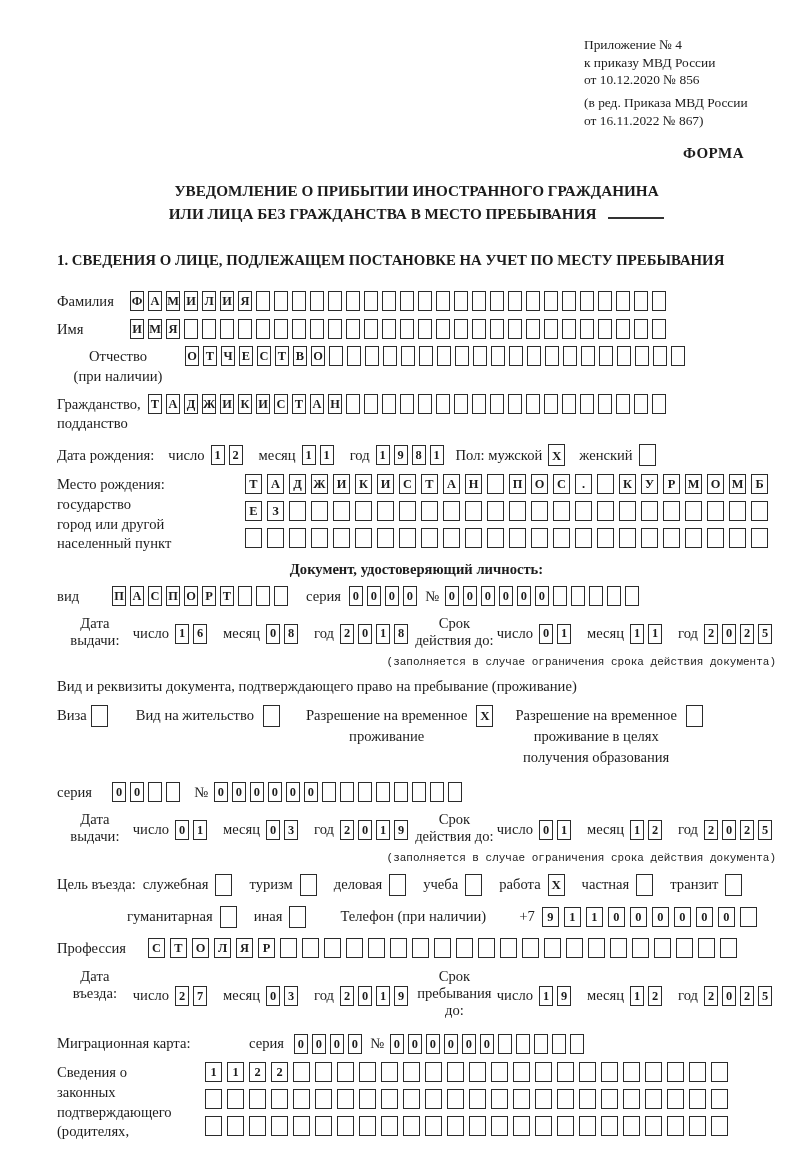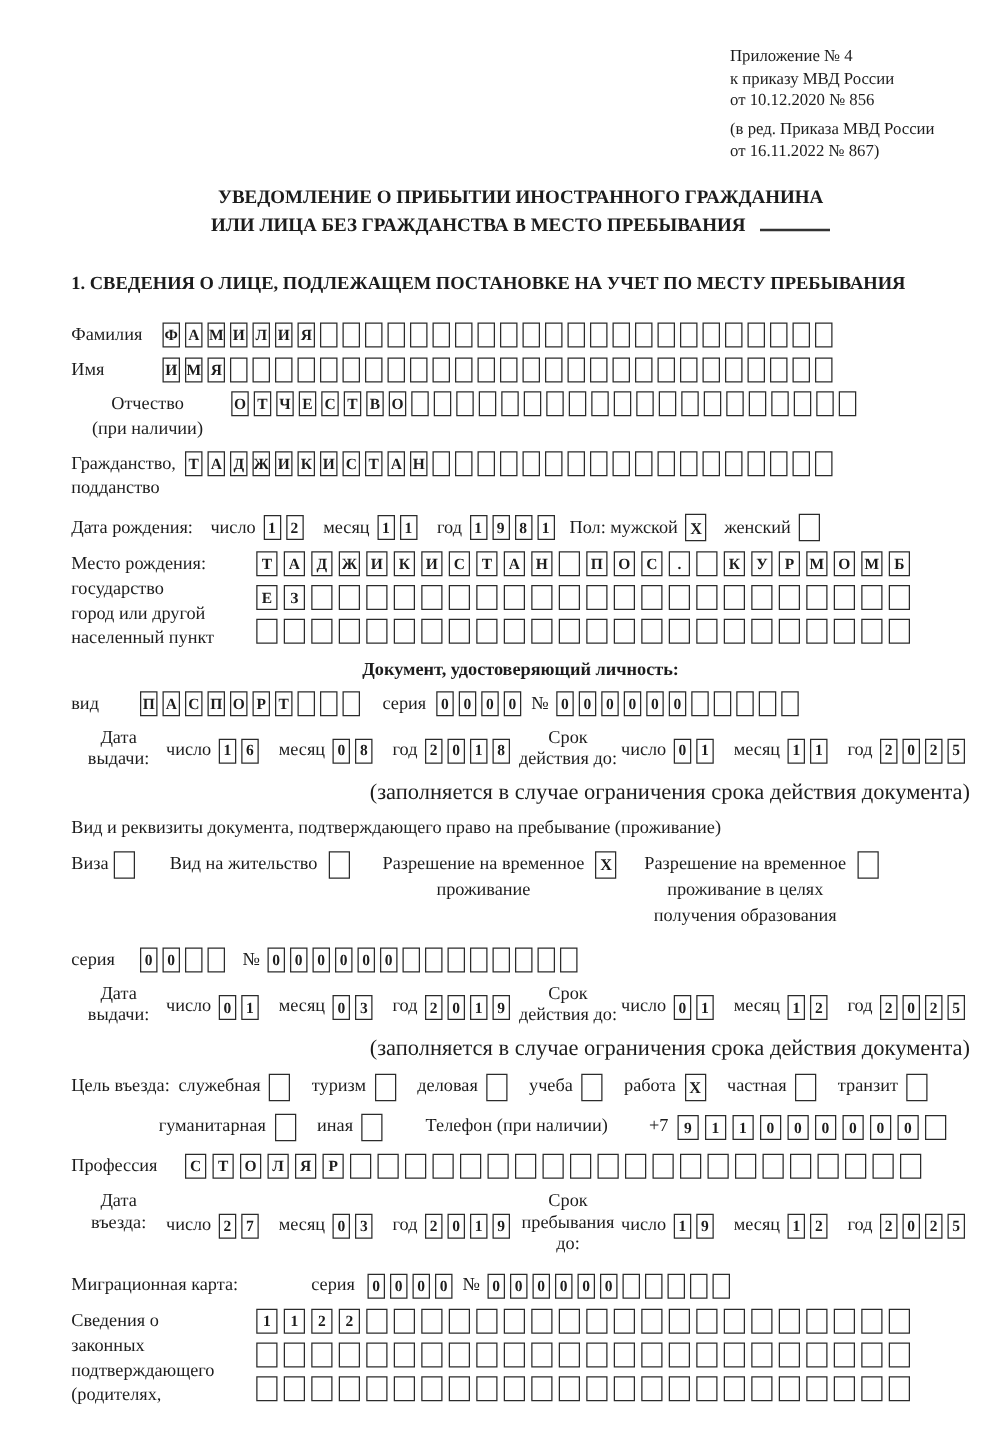--- a/index.html
+++ b/index.html
@@ -45,21 +45,21 @@
   
   .grp { display: flex; align-items: center; }
   .grp .t { margin-right: 6px; }
   .grp .t.sp { margin-left: 12px; }
 
   .dates { display: flex; margin-bottom: 2px; }
   .dhalf { display: flex; flex-direction: row; }
   .dhalf.left { width: 355px; }
   .dhalf.right { flex: 1; }
   .dhead { text-align: center; margin-bottom: 4px; }
-  .note { font-size: 18px; text-align: right; margin-top: 3px; margin-bottom: 10px; }
+  .note { font-size: 11px; text-align: right; margin-top: 3px; margin-bottom: 10px; font-family: Liberation Mono, monospace; }
 
   .res-opts { display: flex; align-items: flex-start; margin: 10px 0 14px 0; }
   .opt { display: flex; align-items: flex-start; }
   .opt .olbl { line-height: 1.45; }
   .opt .olbl.ctr { text-align: center; }
   .opt .cells { margin-left: 9px; margin-top: 0px; }
   .heading-center { text-align: center; font-weight: bold; margin: 6px 0 8px 0; }
 
   .purpose { display: flex; align-items: center; flex-wrap: nowrap; }
   .purpose .plbl { margin-right: 7px; }
@@ -72,20 +72,21 @@
 
   <div class="appendix">
     <div>Приложение № 4</div>
     <div>к приказу МВД России</div>
     <div>от 10.12.2020 № 856</div>
     <div class="sub">
       <div>(в ред. Приказа МВД России</div>
       <div>от 16.11.2022 № 867)</div>
     </div>
   </div>
+  <div class="forma">ФОРМА</div>
 
   <div class="title">
     <div>УВЕДОМЛЕНИЕ О ПРИБЫТИИ ИНОСТРАННОГО ГРАЖДАНИНА</div>
     <div>
       <span>ИЛИ ЛИЦА БЕЗ ГРАЖДАНСТВА В МЕСТО ПРЕБЫВАНИЯ</span>
       <span class="blank-line"></span>
     </div>
   </div>
 
   <div class="section-title">1. СВЕДЕНИЯ О ЛИЦЕ, ПОДЛЕЖАЩЕМ ПОСТАНОВКЕ НА УЧЕТ ПО МЕСТУ ПРЕБЫВАНИЯ</div>
@@ -261,21 +262,21 @@
       <span class="cells cb">
           <span class="cell">X</span>
         </span>
       <span class="t" style="margin-left:10px;">женский</span>
       <span class="cells cb">
           <span class="cell"></span>
         </span>
     </div>
   </div>
 
-  <div class="row" style="margin-top:8px;">
+  <div class="row" style="margin-top:8px;gap:40px;">
     <div class="lbl w148">
       <div>Место рождения:</div>
       <div>государство</div>
       <div>город или другой</div>
       <div>населенный пункт</div>
     </div>
     <div class="stack">
       <div class="cells wcells">
           <span class="cell">Т</span>
           <span class="cell">А</span>

